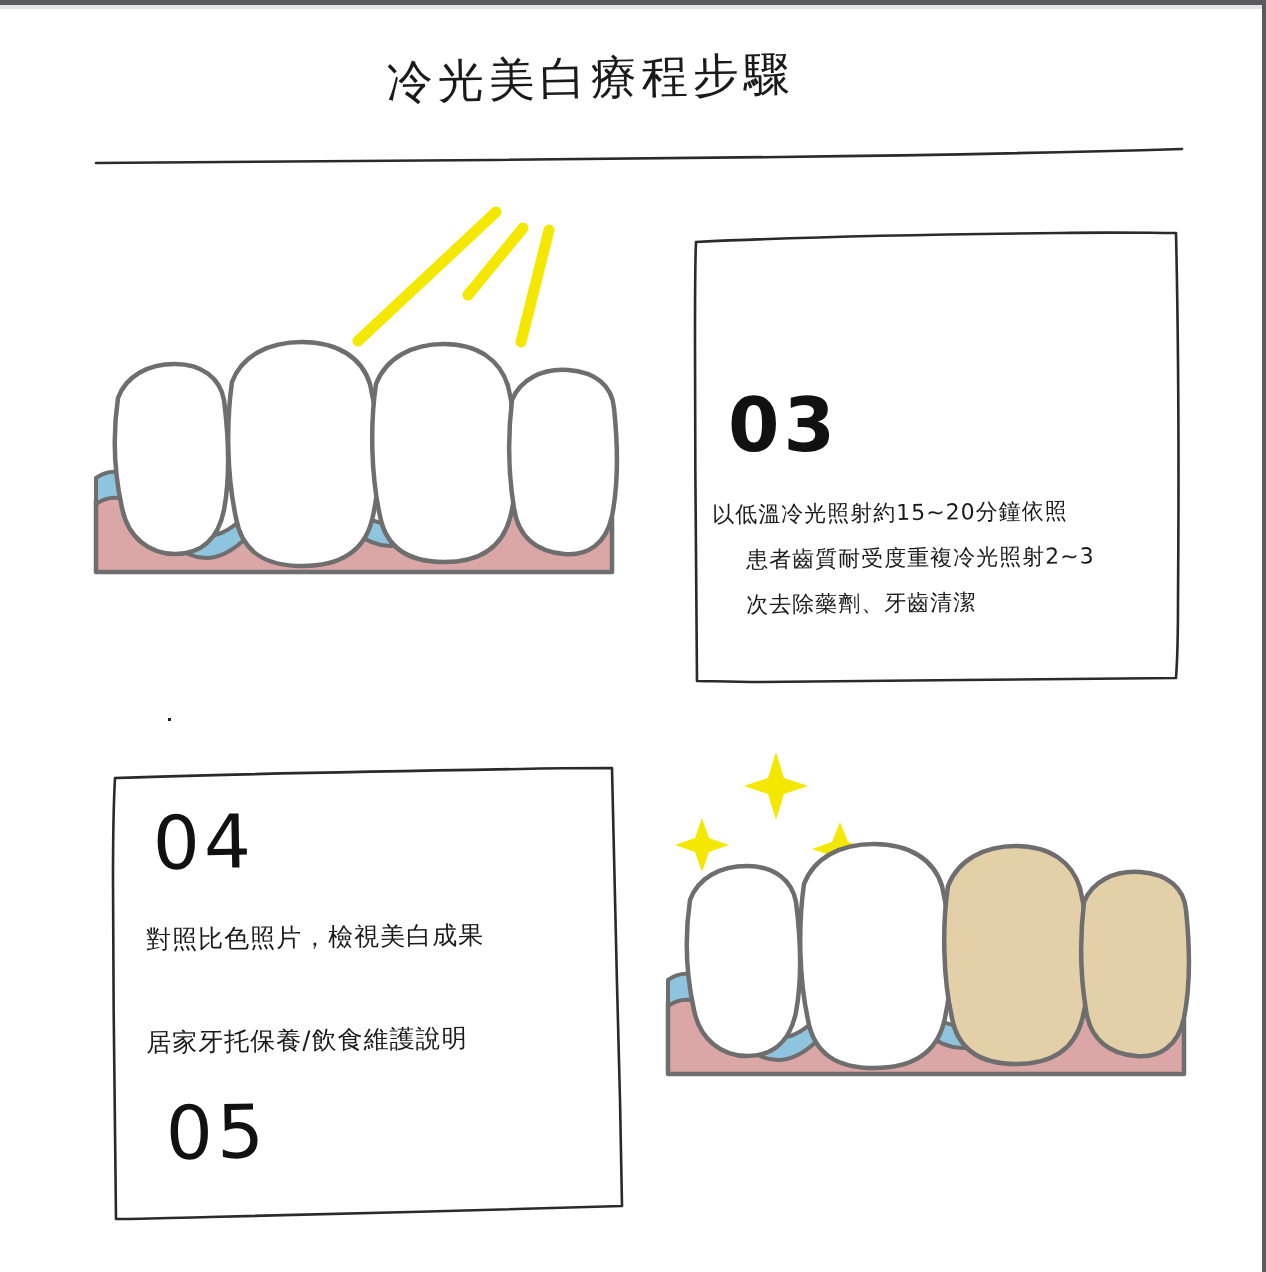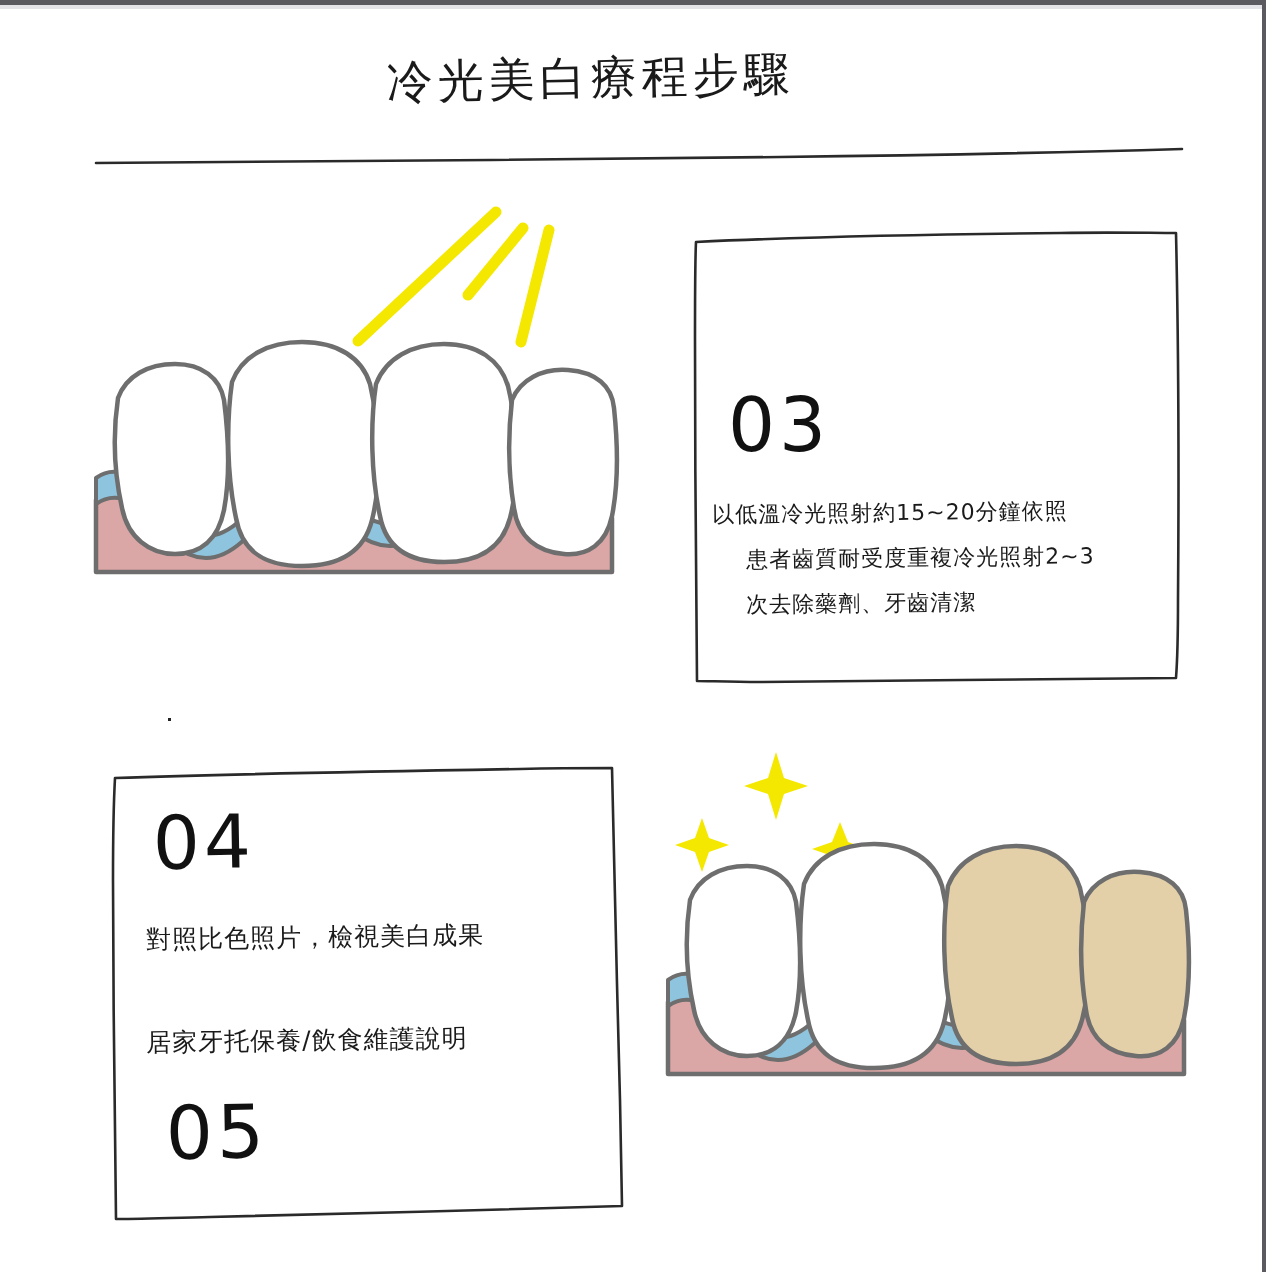--- a/index.html
+++ b/index.html
@@ -66,21 +66,21 @@
     transform: rotate(-1.2deg);
     transform-origin: left top;
     font-weight: 400;
   }
   .step-num {
     font-size: 74px;
     font-weight: 400;
     letter-spacing: 4px;
     color: #111111;
   }
-  .num-03 { left: 728px; top: 382px; }
+  .num-03 { left: 728px; top: 382px; font-weight: bold; }
   .num-04 { left: 152px; top: 800px; transform: rotate(-1deg); transform-origin: left top; }
   .num-05 { left: 165px; top: 1090px; transform: rotate(-1deg); transform-origin: left top; }
 
   .body-line {
     font-size: 22px;
     letter-spacing: 1px;
     color: #1a1a1a;
   }
   .b03-l1 { left: 712px; top: 500px; transform: rotate(-0.6deg); transform-origin: left top; }
   .b03-l2 { left: 746px; top: 545px; transform: rotate(-0.6deg); transform-origin: left top; }

